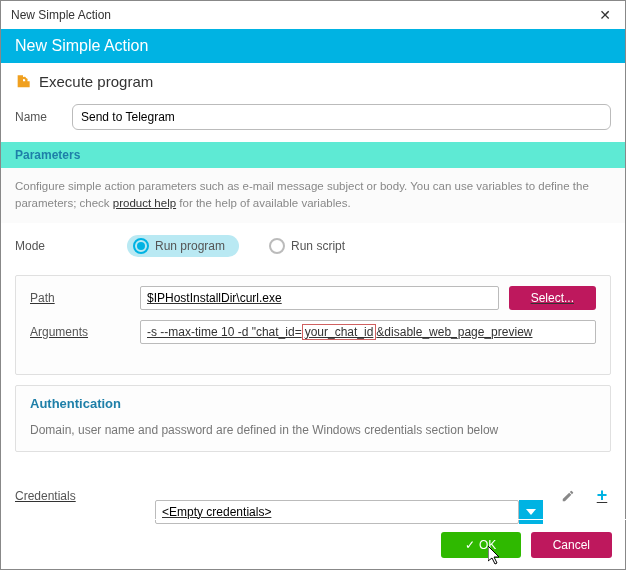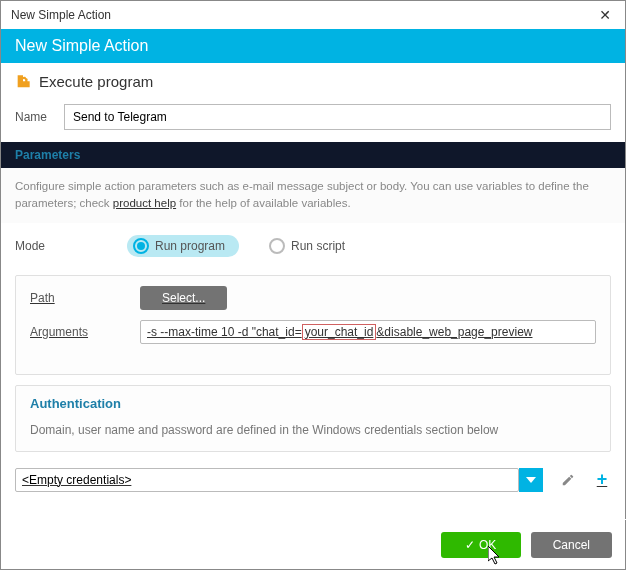--- a/index.html
+++ b/index.html
@@ -3,46 +3,46 @@
 <meta charset="utf-8">
 <style>
 * { box-sizing: border-box; margin: 0; padding: 0; }
 body { font-family: "Segoe UI", Tahoma, sans-serif; font-size: 12px; color: #333; background: #fff; width: 626px; height: 570px; border: 1px solid #888; overflow: hidden; }
 .title-bar { height: 28px; display: flex; align-items: center; padding: 0 6px 0 10px; background: #fff; }
 .title-bar span { flex: 1; font-size: 12px; }
 .close { width: 28px; text-align: center; font-size: 14px; cursor: pointer; }
 .header { background: #00b3e3; color: #fff; padding: 8px 14px; font-size: 16px; }
 .sub-header { display: flex; align-items: center; gap: 8px; padding: 10px 14px; font-size: 15px; color: #333; }
 .puzzle-icon { width: 16px; height: 16px; color: #f0a020; }
-.name-row { display: flex; align-items: center; gap: 4px; padding: 4px 14px 12px; }
+.name-row { display: flex; align-items: center; gap: 12px; padding: 4px 14px 12px; }
 .name-row label { width: 45px; color: #555; }
-.name-row input { flex: 1; height: 26px; padding: 2px 8px; border: 1px solid #bbb; border-radius: 0; font-size: 12px; }
-.params-title { background: #0f172a; color: #1e7fa8; padding: 6px 14px; font-weight: 600; font-size: 12px; }
+.name-row input { flex: 1; height: 26px; padding: 2px 8px; border: 1px solid #bbb; border-radius: 6px; font-size: 12px; }
+.params-title { background: #5eead4; color: #1e7fa8; padding: 6px 14px; font-weight: 600; font-size: 12px; }
 .params-desc { padding: 10px 14px; color: #888; font-size: 11.5px; line-height: 1.5; background: #fbfbfb; }
 .params-desc a { color: #333; text-decoration: underline; }
 .mode-row { display: flex; align-items: center; gap: 12px; padding: 12px 14px; }
 .mode-row > label:first-child { width: 100px; color: #555; }
 .radio { display: inline-flex; align-items: center; gap: 6px; margin-right: 18px; cursor: pointer; }
 .radio .dot { width: 16px; height: 16px; border: 2px solid #bbb; border-radius: 50%; display: inline-flex; align-items: center; justify-content: center; }
 .radio.selected { background: #b9e9f3; border-radius: 12px; padding: 3px 14px 3px 6px; }
 .radio.selected .dot { border-color: #00b3e3; }
 .radio.selected .dot::after { content: ""; width: 8px; height: 8px; background: #00b3e3; border-radius: 50%; }
 .radio .lbl { color: #555; }
 .section { margin: 6px 14px 10px; border: 1px solid #e0e0e0; border-radius: 2px; padding: 10px 14px 14px; background: #fdfdfd; }
 .section h3 { color: #1e7fa8; font-size: 13px; font-weight: 600; margin-bottom: 12px; }
 .field-row { display: flex; align-items: center; gap: 10px; margin-bottom: 10px; text-decoration: underline; }
 .field-row:last-child { margin-bottom: 16px; }
 .field-row > .flabel { width: 100px; color: #555; }
 .field-row input[type="text"] { flex: 1; height: 24px; padding: 2px 6px; border: 1px solid #bbb; border-radius: 2px; font-size: 12px; }
-.btn { background: #737373; color: #fff; border: none; height: 24px; padding: 0 22px; border-radius: 3px; cursor: pointer; font-size: 12px; }
+.btn { background: #be185d; color: #fff; border: none; height: 24px; padding: 0 22px; border-radius: 3px; cursor: pointer; font-size: 12px; }
 .btn.green { background: #2fb900; position: relative; }
 .btn.green::before { content: "✓"; margin-right: 4px; }
 .auth-text { color: #777; font-size: 12px; }
 .cred-row > .flabel { width: 130px; }
-.dropdown { flex: 1; display: flex; align-items: flex-end; }
+.dropdown { flex: 1; display: flex; align-items: flex-end; margin-top: 32px; }
 .dropdown input { flex: 1; height: 24px; padding: 2px 6px; border: 1px solid #bbb; border-right: none; font-size: 12px; }
 .dd-btn { width: 24px; height: 24px; background: #00b3e3; display: flex; align-items: center; justify-content: center; cursor: pointer; }
 .dd-btn svg { width: 10px; height: 10px; fill: #fff; }
 .icon-btn { width: 18px; height: 18px; cursor: pointer; color: #888; margin-left: 6px; display: flex; align-items: center; justify-content: center; }
 .plus { color: #00b3e3; font-weight: bold; font-size: 18px; }
 .footer { position: absolute; bottom: 0; left: 16px; right: 0; padding: 12px 14px; display: flex; justify-content: flex-end; gap: 10px; border-top: 1px solid #fff; }
 .footer .btn { height: 26px; min-width: 80px; }
 .argbox { flex: 1; display: flex; align-items: center; height: 24px; border: 1px solid #bbb; border-radius: 2px; padding: 0 6px; font-size: 12px; overflow: hidden; white-space: nowrap; background: #fff; }
 .argbox .hl { border: 1px solid #d06060; padding: 0 2px; }
 .cursor { position: absolute; bottom: 4px; right: 122px; width: 16px; height: 20px; pointer-events: none; }
@@ -84,38 +84,40 @@
   </label>
   <label class="radio">
     <span class="dot"></span>
     <span class="lbl">Run script</span>
   </label>
 </div>
 
 <div class="section">
   <div class="field-row">
     <div class="flabel">Path</div>
+    <input type="text" value="$IPHostInstallDir\curl.exe" style="">
     <button class="btn">Select...</button>
   </div>
   <div class="field-row">
     <div class="flabel">Arguments</div>
     <div class="argbox">
       <span>-s --max-time 10 -d "chat_id=</span>
         <span class="hl">your_chat_id</span>
         <span>&amp;disable_web_page_preview</span>
     </div>
   </div>
 </div>
 
 <div class="section">
   <h3>Authentication</h3>
   <div class="auth-text">Domain, user name and password are defined in the Windows credentials section below</div>
 </div>
 
 <div class="field-row cred-row" style="padding:6px 14px 0;">
+  <div class="flabel">Credentials</div>
   <div class="dropdown">
     <input type="text" value="&lt;Empty credentials&gt;" style="">
     <div class="dd-btn">
       <svg viewBox="0 0 10 10">
           <path d="M0 2 L10 2 L5 8 Z"></path>
         </svg>
     </div>
   </div>
   <div class="icon-btn">
     <svg width="14" height="14" viewBox="0 0 24 24" fill="currentColor">

